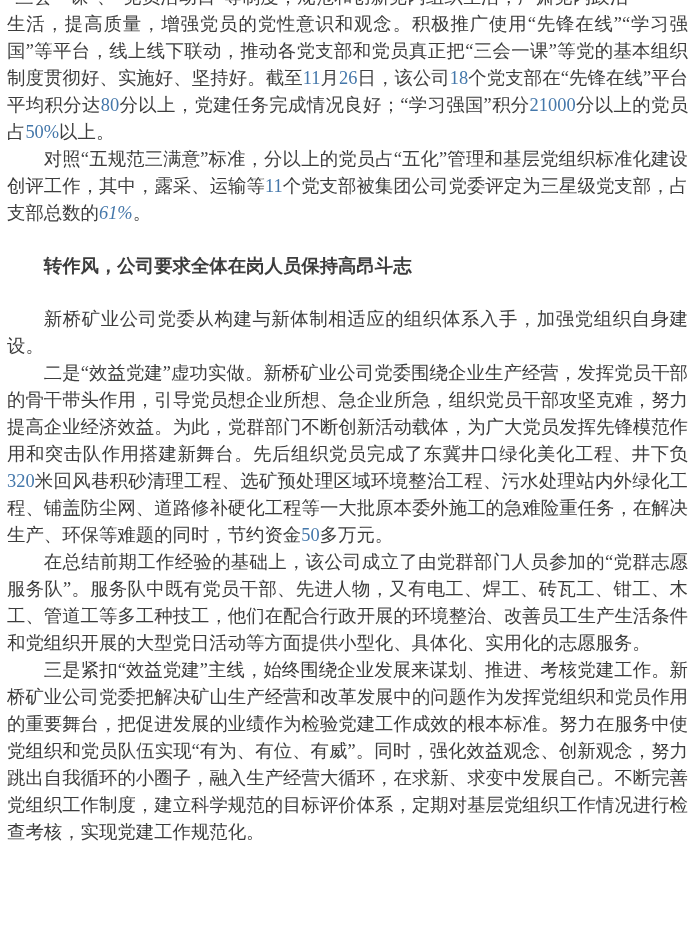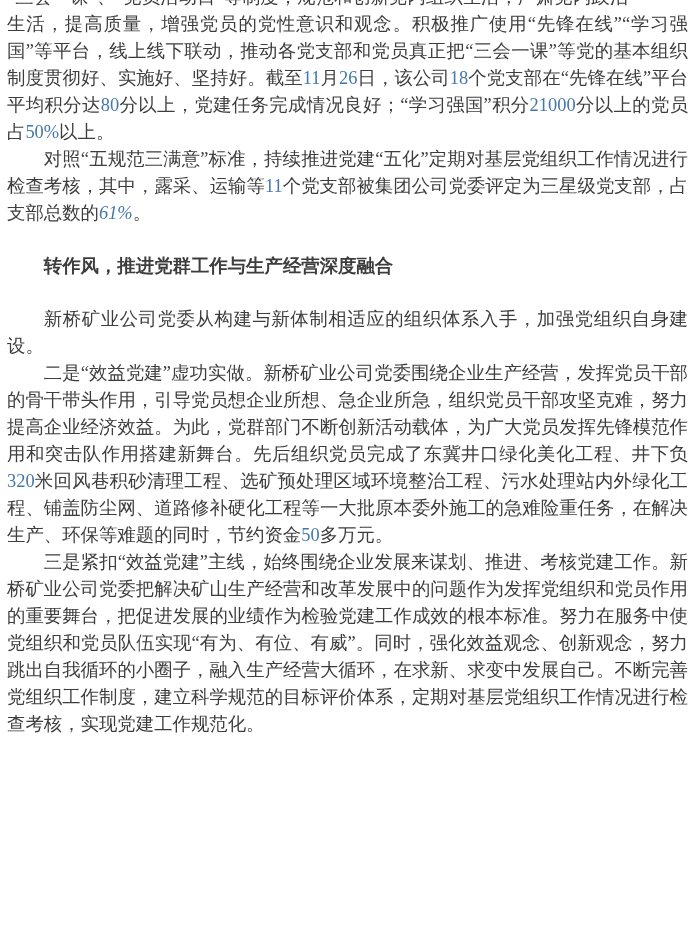--- a/index.html
+++ b/index.html
@@ -59,20 +59,21 @@
 </head>
 <body>
 
 <div class="page" style="background: rgb(255, 255, 255);">
   <div class="doc" style="color: rgb(61, 61, 61);">
     <div class="clip">
       <span class="inner"><span>“三会一课”、“党员活动日”等制度，规范和创新党内组织生活，严肃党内政治</span></span>
     </div>
     <div id="blocks">
         <p class="no-indent"><span>生活，提高质量，增强党员的党性意识和观念。积极推广使用“先锋在线”“学习强国”等平台，线上线下联动，推动各党支部和党员真正把“三会一课”等党的基本组织制度贯彻好、实施好、坚持好。截至</span><span class="num" style="color: rgb(68, 119, 170);">11</span><span>月</span><span class="num" style="color: rgb(68, 119, 170);">26</span><span>日，该公司</span><span class="num" style="color: rgb(68, 119, 170);">18</span><span>个党支部在“先锋在线”平台平均积分达</span><span class="num" style="color: rgb(68, 119, 170);">80</span><span>分以上，党建任务完成情况良好；“学习强国”积分</span><span class="num" style="color: rgb(68, 119, 170);">21000</span><span>分以上的党员占</span><span class="num" style="color: rgb(68, 119, 170);">50%</span><span>以上。</span></p>
-        <p class="indent"><span>对照“五规范三满意”标准，持续推进党建“五化”定期对基层党组织工作情况进行检查考核，其中，露采、运输等</span><span class="num" style="color: rgb(68, 119, 170);">11</span><span>个党支部被集团公司党委评定为三星级党支部，占支部总数的</span><span class="num" style="color: rgb(68, 119, 170); font-style: italic;">61%</span><span>。</span></p>
-        <h2 class="heading"><span>转作风，推进党群工作与生产经营深度融合</span></h2>
+        <p class="indent"><span>对照“五规范三满意”标准，分以上的党员占“五化”管理和基层党组织标准化建设创评工作，其中，露采、运输等</span><span class="num" style="color: rgb(68, 119, 170);">11</span><span>个党支部被集团公司党委评定为三星级党支部，占支部总数的</span><span class="num" style="color: rgb(68, 119, 170); font-style: italic;">61%</span><span>。</span></p>
+        <h2 class="heading"><span>转作风，公司要求全体在岗人员保持高昂斗志</span></h2>
         <p class="indent"><span>新桥矿业公司党委从构建与新体制相适应的组织体系入手，加强党组织自身建设。</span></p>
         <p class="indent"><span>二是“效益党建”虚功实做。新桥矿业公司党委围绕企业生产经营，发挥党员干部的骨干带头作用，引导党员想企业所想、急企业所急，组织党员干部攻坚克难，努力提高企业经济效益。为此，党群部门不断创新活动载体，为广大党员发挥先锋模范作用和突击队作用搭建新舞台。先后组织党员完成了东冀井口绿化美化工程、井下负</span><span class="num" style="color: rgb(68, 119, 170);">320</span><span>米回风巷积砂清理工程、选矿预处理区域环境整治工程、污水处理站内外绿化工程、铺盖防尘网、道路修补硬化工程等一大批原本委外施工的急难险重任务，在解决生产、环保等难题的同时，节约资金</span><span class="num" style="color: rgb(68, 119, 170);">50</span><span>多万元。</span></p>
+        <p class="indent"><span>在总结前期工作经验的基础上，该公司成立了由党群部门人员参加的“党群志愿服务队”。服务队中既有党员干部、先进人物，又有电工、焊工、砖瓦工、钳工、木工、管道工等多工种技工，他们在配合行政开展的环境整治、改善员工生产生活条件和党组织开展的大型党日活动等方面提供小型化、具体化、实用化的志愿服务。</span></p>
         <p class="indent"><span>三是紧扣“效益党建”主线，始终围绕企业发展来谋划、推进、考核党建工作。新桥矿业公司党委把解决矿山生产经营和改革发展中的问题作为发挥党组织和党员作用的重要舞台，把促进发展的业绩作为检验党建工作成效的根本标准。努力在服务中使党组织和党员队伍实现“有为、有位、有威”。同时，强化效益观念、创新观念，努力跳出自我循环的小圈子，融入生产经营大循环，在求新、求变中发展自己。不断完善党组织工作制度，建立科学规范的目标评价体系，定期对基层党组织工作情况进行检查考核，实现党建工作规范化。</span></p>
       </div>
   </div>
 </div>
 
 </body></html>

